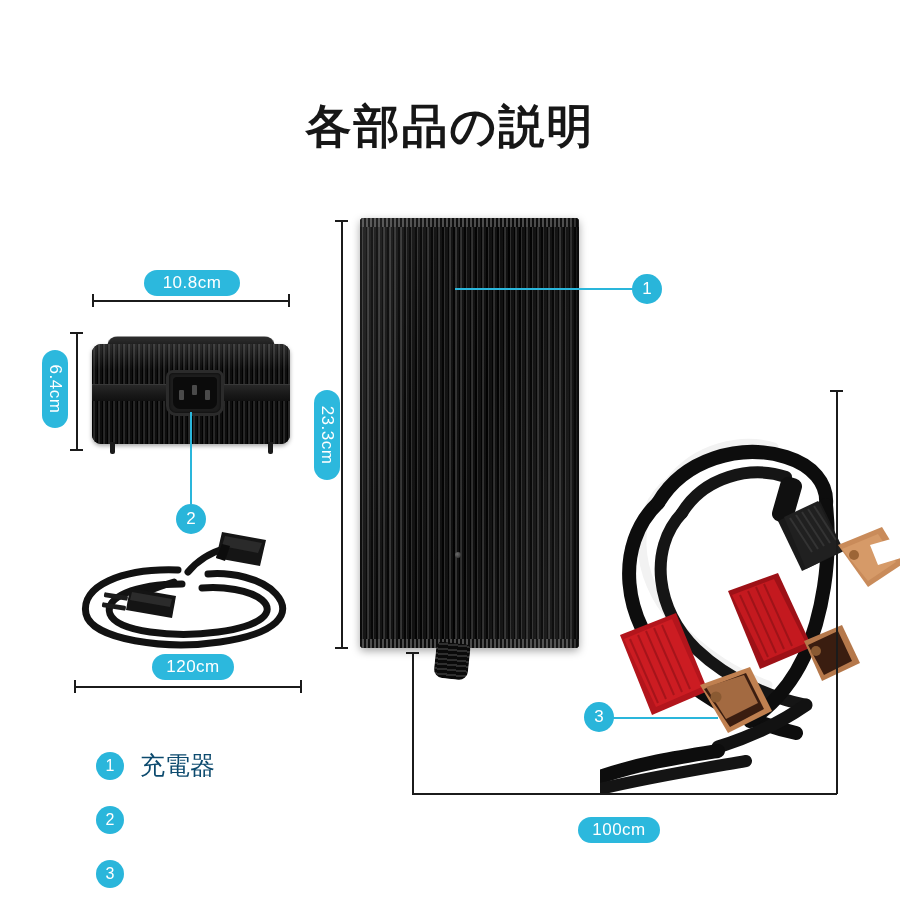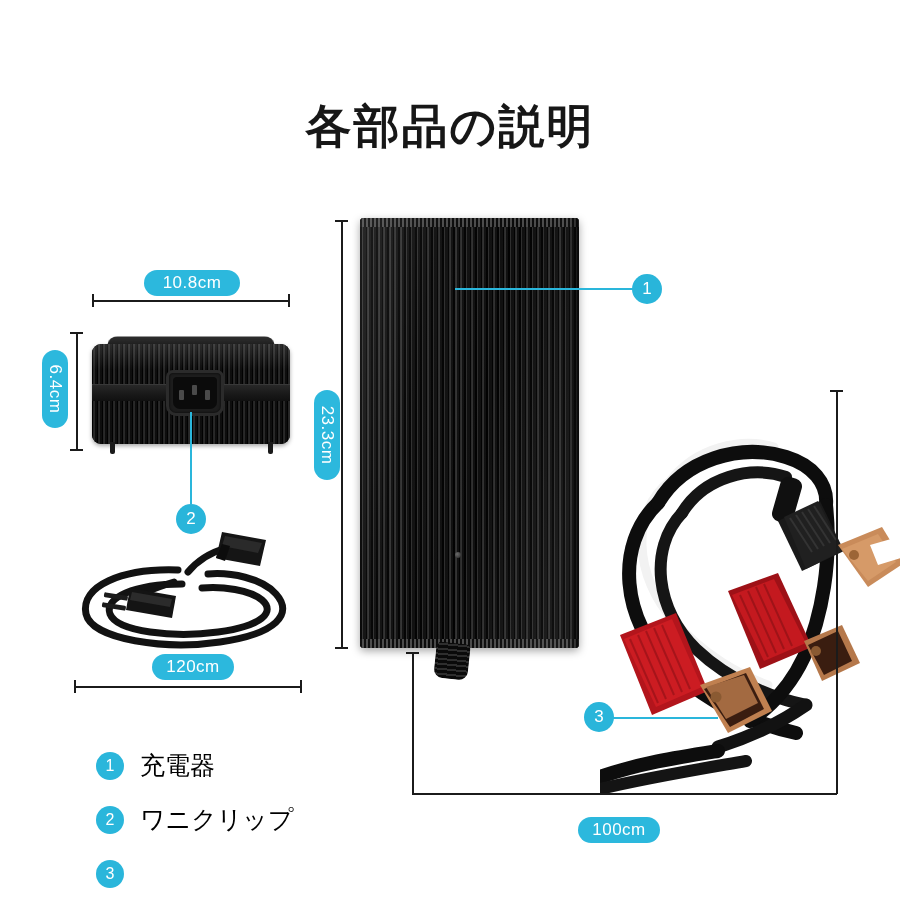--- a/index.html
+++ b/index.html
@@ -172,21 +172,21 @@
   .legend{position:absolute;left:96px;top:690px;width:340px;}
   .leg-row{position:relative;height:54px;}
   .leg-num{
     position:absolute;left:0;top:2px;
     width:28px;height:28px;border-radius:50%;
     background:#2ab6db;color:#fff;
     font-size:16px;line-height:28px;text-align:center;
   }
   .leg-txt{
     position:absolute;left:44px;top:-1px;
-    font-size:25px;color:#000000;
+    font-size:25px;color:#0c4a6e;
     font-family:"DejaVu Sans","Liberation Sans",sans-serif;
     white-space:nowrap;
   }
 </style>
 </head>
 <body>
 
 <div id="stage">
 
   <div class="title">各部品の説明</div>
@@ -363,20 +363,19 @@
   <div class="cap h" style="left:406px;top:592px;"></div>
   <div class="badge" style="left:578px;top:757px;width:82px;">100cm</div>
 
   <div class="legend">
     <div class="leg-row">
       <div class="leg-num">1</div>
       <div class="leg-txt">充電器</div>
     </div>
     <div class="leg-row">
       <div class="leg-num">2</div>
-      <div class="leg-txt">ワニクリップ</div>
     </div>
     <div class="leg-row">
       <div class="leg-num">3</div>
     </div>
   </div>
 
 </div>
 
 </body></html>

